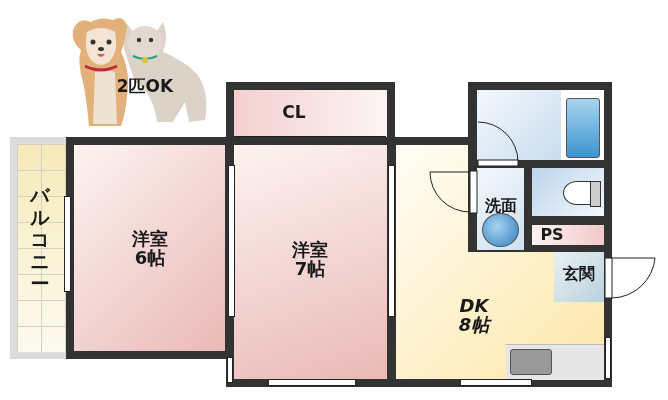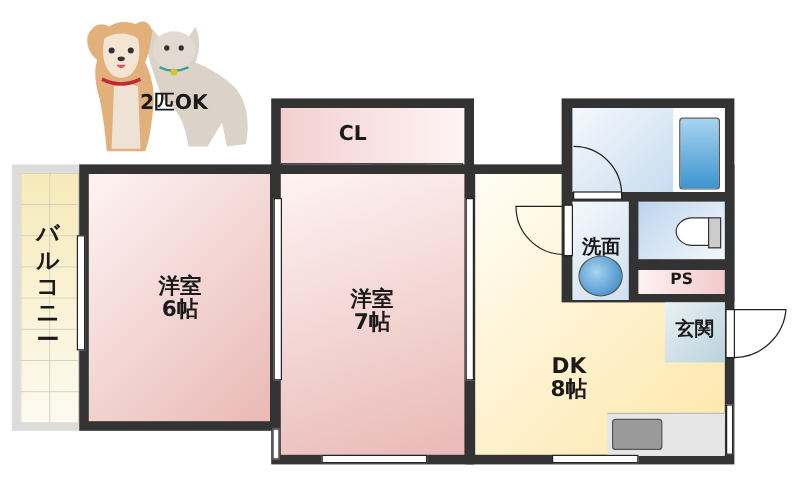--- a/index.html
+++ b/index.html
@@ -59,40 +59,40 @@
 
 <div class="abs" style="left:226px;top:137px;width:169px;height:250px;background:#333;">
   <div class="abs" style="left:8px;top:8px;width:153px;height:234px;background:linear-gradient(160deg,#fdf3f1,#e9b9b6);"></div>
 </div>
 <div class="lbl" style="left:270px;top:241px;width:80px;font-size:18px;">洋室
 7帖</div>
 
 <div class="abs" style="left:388px;top:137px;width:224px;height:250px;background:#333;">
   <div class="abs" style="left:8px;top:8px;width:208px;height:234px;background:linear-gradient(135deg,#fffdf5,#fde6a8);"></div>
 </div>
-<div class="lbl" style="left:434px;top:297px;width:80px;font-size:18px;">DK
+<div class="lbl" style="left:434px;top:297px;width:80px;font-size:18px;font-style:italic;">DK
 8帖</div>
 
 <div class="abs" style="left:468px;top:82px;width:144px;height:170px;background:#333;"></div>
 
 <div class="abs" style="left:477px;top:90px;width:127px;height:70px;background:linear-gradient(135deg,#f4f8fc,#bcd4ec);"></div>
 <div class="abs" style="left:561px;top:90px;width:43px;height:70px;background:#fff;">
   <div class="abs" style="left:5px;top:8px;width:32px;height:58px;border:1px solid #555;border-radius:3px;background:linear-gradient(180deg,#a8d4f0,#3c94cf);"></div>
 </div>
 
 <div class="abs" style="left:477px;top:168px;width:47px;height:82px;background:linear-gradient(135deg,#f4f8fc,#cfe0f0);"></div>
 <div class="abs" style="left:482px;top:213px;width:35px;height:32px;border-radius:50%;border:1px solid #555;background:radial-gradient(circle at 40% 40%,#a8d4f0,#2d7fc0);"></div>
 <div class="lbl" style="left:476px;top:198px;width:50px;font-size:16px;text-align:center;">洗面</div>
 
 <div class="abs" style="left:532px;top:168px;width:72px;height:48px;background:linear-gradient(135deg,#bcd4ec,#f4f8fc);"></div>
 <div class="abs" style="left:563px;top:181px;width:26px;height:22px;border:1px solid #333;border-radius:50% 0 0 50%;background:#fff;"></div>
 <div class="abs" style="left:590px;top:181px;width:9px;height:24px;border:1px solid #333;background:#ccc;"></div>
 
 <div class="abs" style="left:532px;top:225px;width:72px;height:20px;background:linear-gradient(90deg,#fdf2f2,#f2c9ca);"></div>
-<div class="lbl" style="left:540px;top:227px;width:56px;font-size:13px;">PS</div>
+<div class="lbl" style="left:524px;top:227px;width:56px;font-size:16px;">PS</div>
 
 <div class="abs" style="left:554px;top:252px;width:50px;height:50px;background:linear-gradient(135deg,#e9f0f4,#b9d2dc);"></div>
 <div class="lbl" style="left:554px;top:266px;width:50px;font-size:16px;">玄関</div>
 
 <div class="abs" style="left:506px;top:344px;width:98px;height:35px;background:#e6e6e6;border-top:1px solid #bbb;">
   <div class="abs" style="left:4px;top:4px;width:40px;height:24px;border:1px solid #555;border-radius:3px;background:#9a9a9a;"></div>
 </div>
 
 <div class="win" style="left:64px;top:196px;width:7px;height:96px;"></div>
 <div class="win" style="left:228px;top:165px;width:7px;height:152px;"></div>

